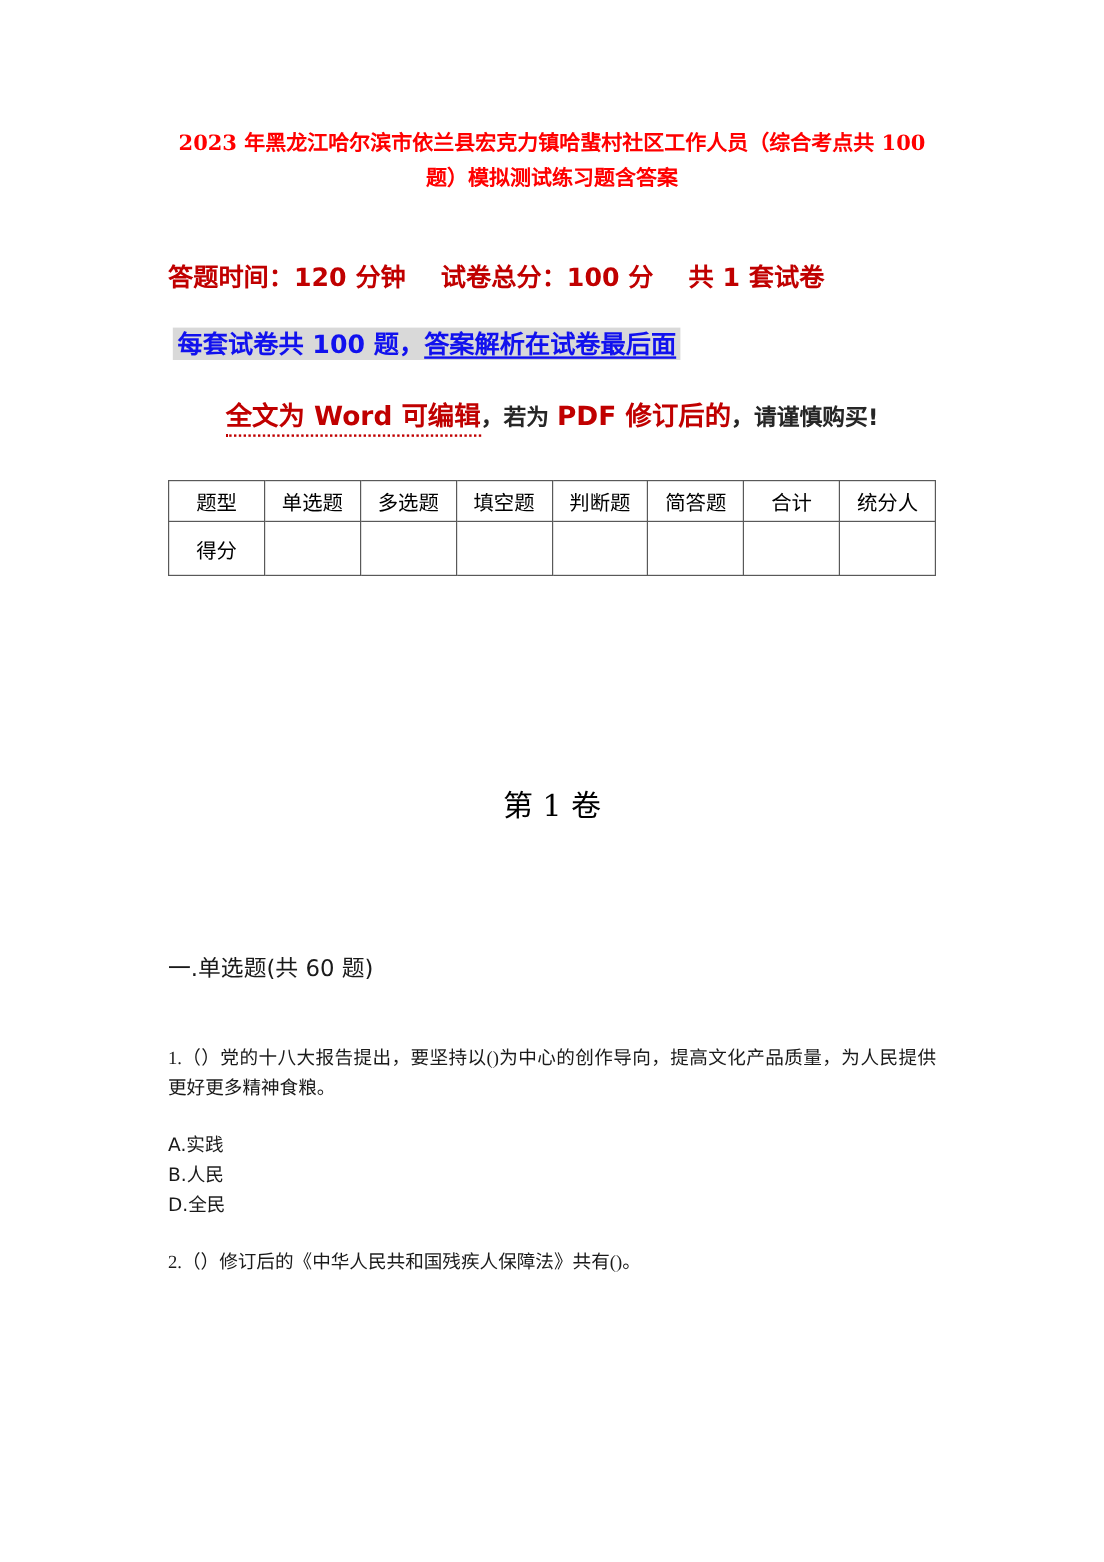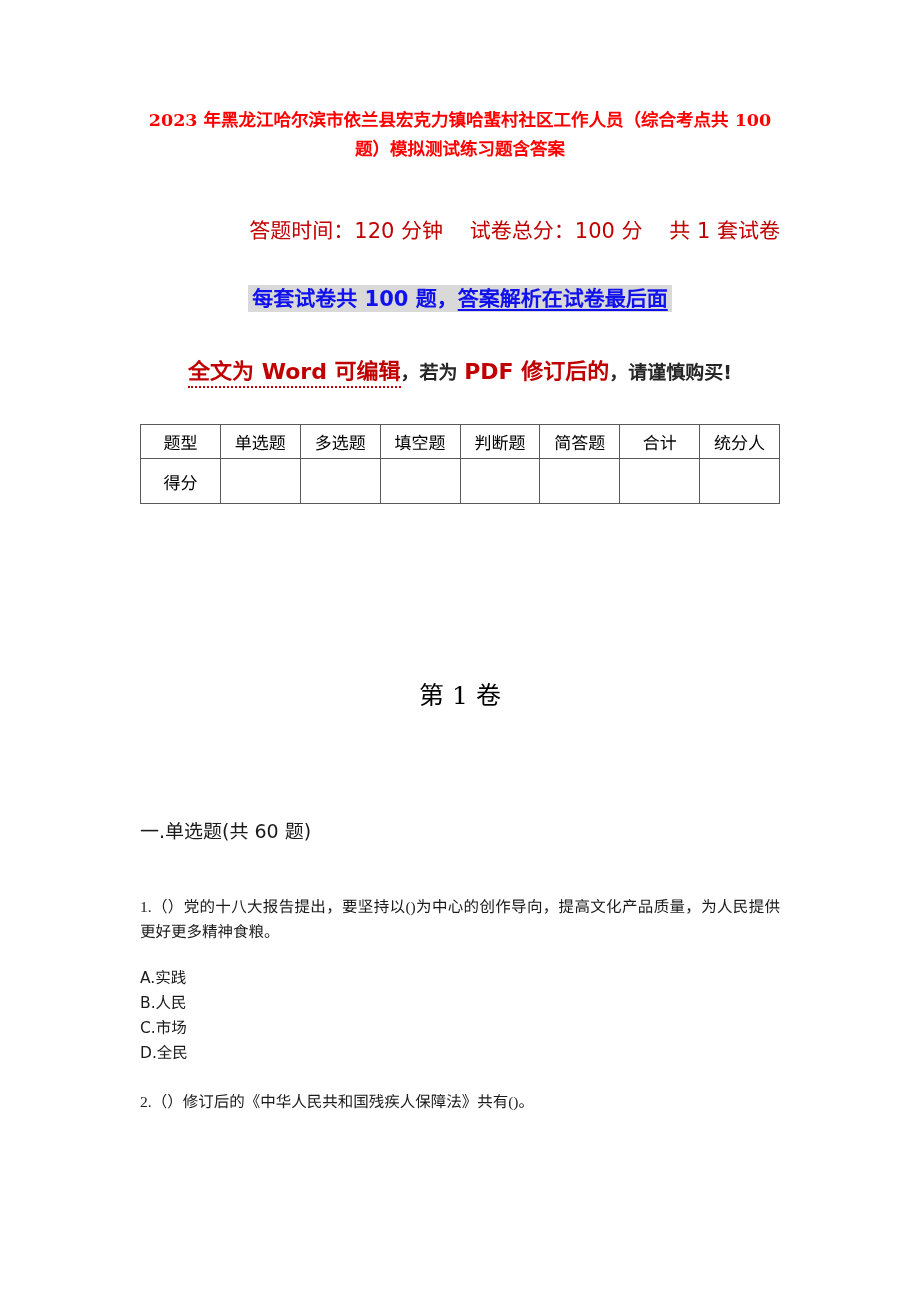--- a/index.html
+++ b/index.html
@@ -36,34 +36,34 @@
     line-height: 29px;
     color: #FF0000;
     text-align: center;
     letter-spacing: 0px;
   }
 
   
   .info-line {
     margin: 0;
     padding-top: 52px;
-    text-align: right;
+    text-align: left;
     color: #C00000;
     font-family: "DejaVu Sans", "Liberation Sans", sans-serif;
-    font-weight: normal;
+    font-weight: bold;
     font-size: 21px;
     line-height: 30px;
     white-space: pre;
   }
 
   
   .blue-line-wrap {
-    margin: 16px;
+    margin: 4px;
     padding-top: 20px;
-    text-align: center;
+    text-align: left;
     line-height: 34px;
   }
   .blue-line {
     background: #d9d9d9;
     color: #1111EE;
     font-family: "DejaVu Sans", "Liberation Sans", sans-serif;
     font-weight: bold;
     font-size: 21px;
     padding: 2px 4px 1px 4px;
     white-space: pre;
@@ -217,21 +217,20 @@
 
   <p class="section-heading">一.单选题(共 60 题)</p>
 
   <div class="questions">
 
     <div class="q-block">
       <p class="q-text">1.（）党的十八大报告提出，要坚持以()为中心的创作导向，提高文化产品质量，为人民提供更好更多精神食粮。</p>
       <div class="q-options">
         <p class="q-option">A.实践</p>
         <p class="q-option">B.人民</p>
-        <p class="q-option">C.市场</p>
         <p class="q-option">D.全民</p>
       </div>
     </div>
 
     <div class="q-gap"></div>
 
     <div class="q-block">
       <p class="q-text">2.（）修订后的《中华人民共和国残疾人保障法》共有()。</p>
     </div>
 

